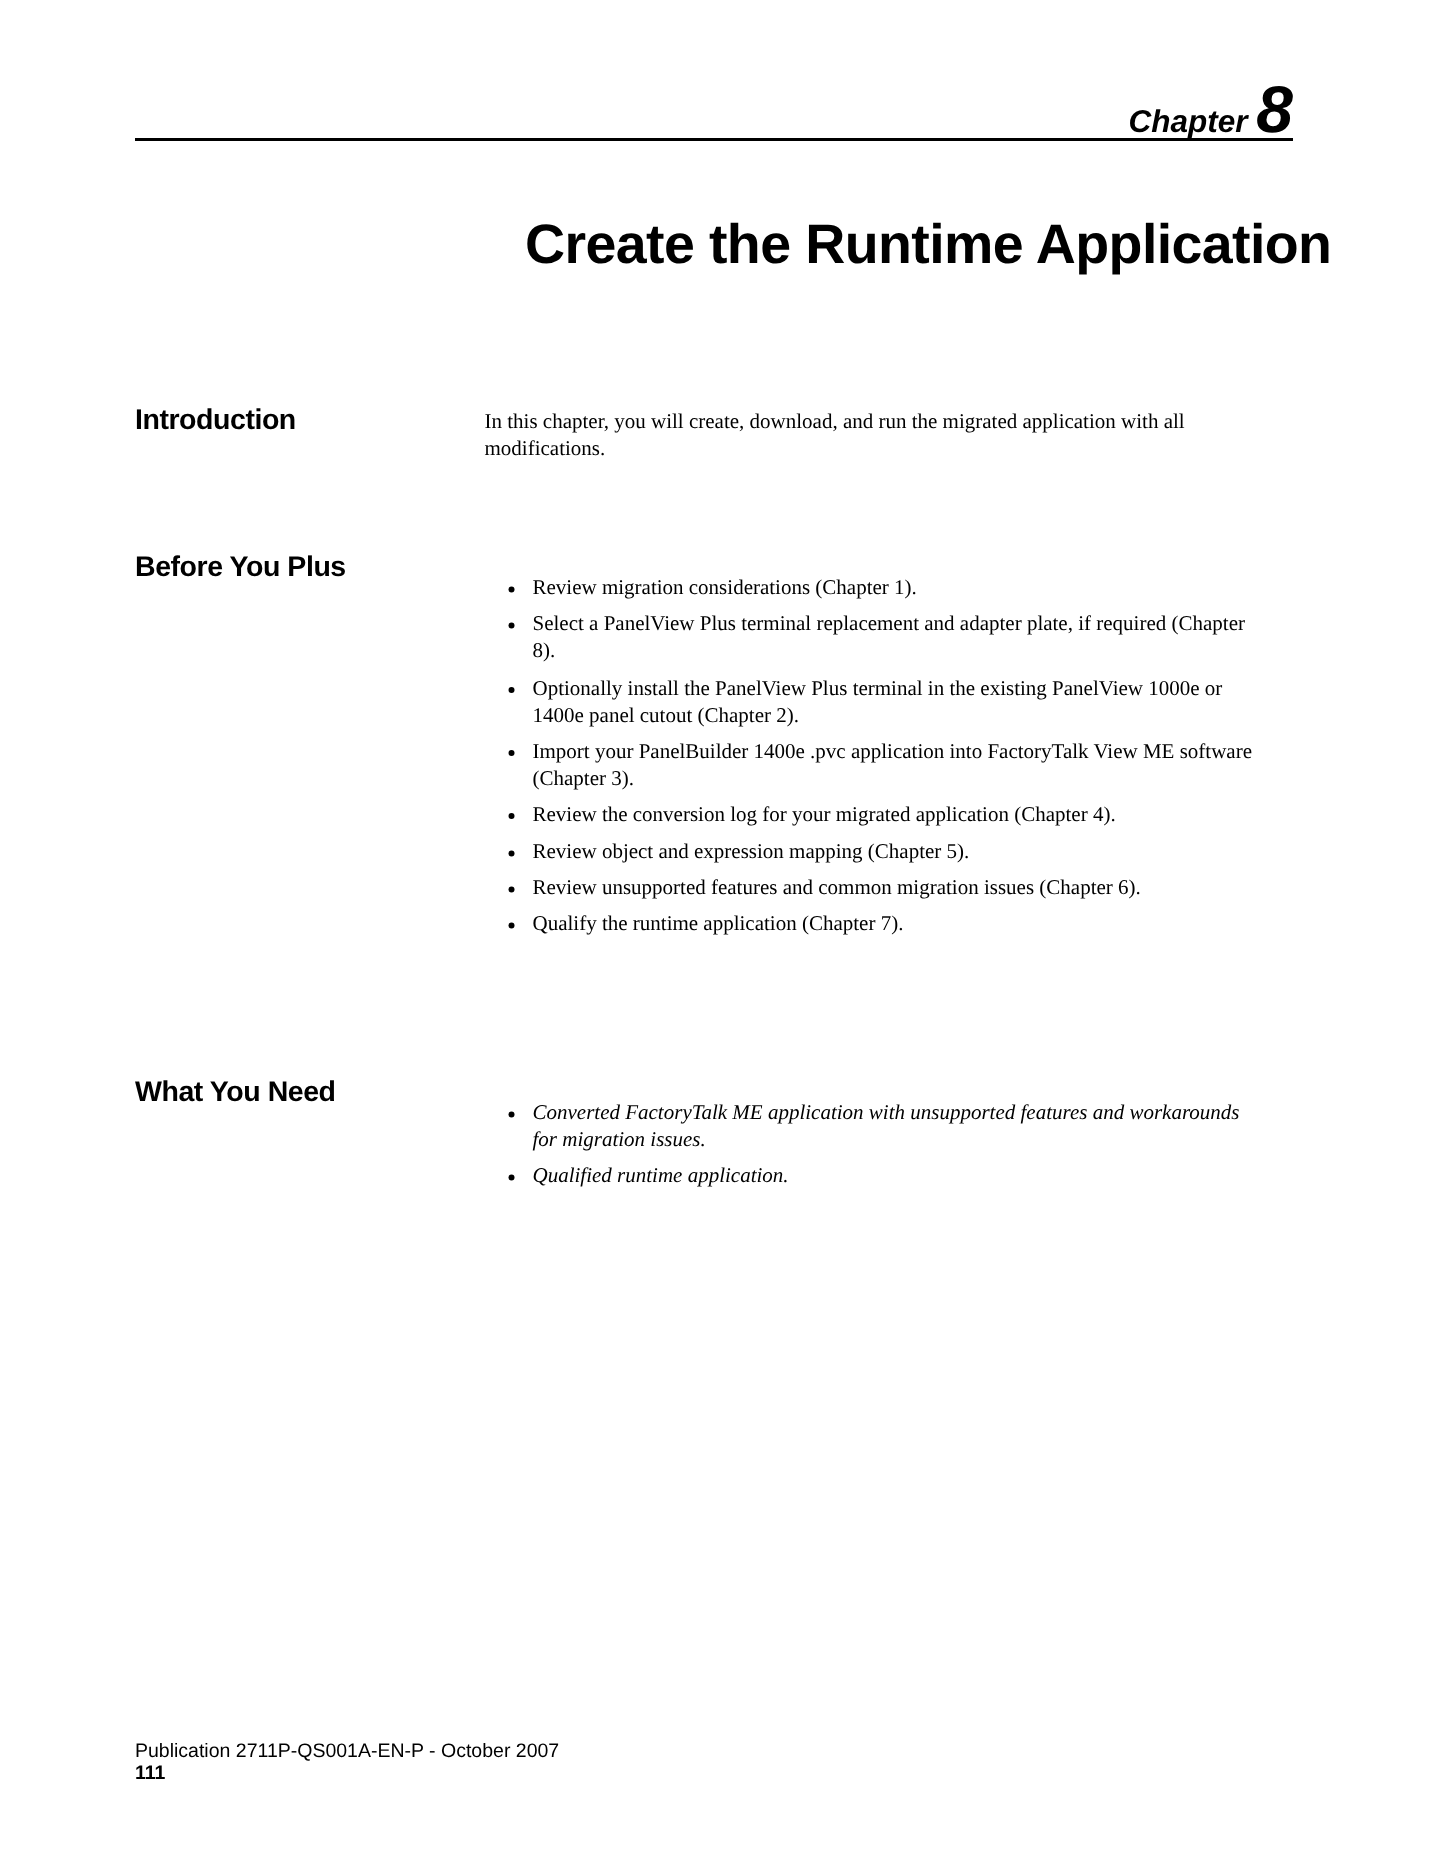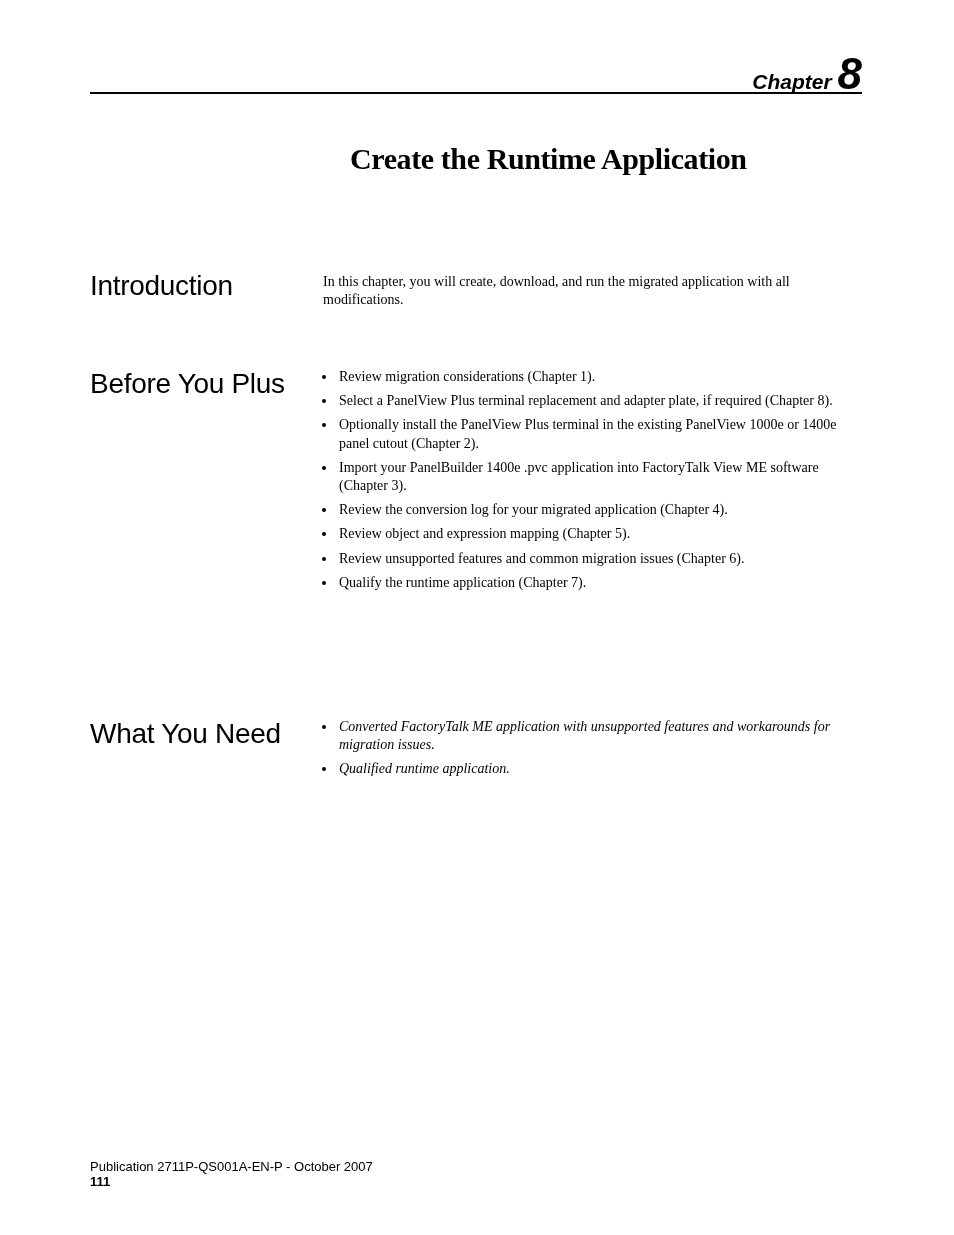--- a/index.html
+++ b/index.html
@@ -38,42 +38,42 @@
       position: absolute;
       top: 92px;
       left: 90px;
       right: 92px;
       border-top: 2.5px solid black;
     }
     .page-title {
       position: absolute;
       top: 142px;
       left: 350px;
-      font-family: Liberation Serif, serif;
+      font-family: Liberation Sans, sans-serif;
       font-weight: bold;
-      font-size: 30px;
+      font-size: 37px;
       letter-spacing: -0.4px;
     }
     .section-label {
       position: absolute;
       left: 90px;
       font-family: 'Arial Narrow', Arial, sans-serif;
-      font-weight: normal;
-      font-size: 28px;
+      font-weight: bold;
+      font-size: 19px;
       letter-spacing: -0.3px;
     }
     .body-text {
       position: absolute;
       left: 323px;
       right: 92px;
       font-size: 14px;
       line-height: 1.3;
     }
     ul {
-      margin: 0;
+      margin: 16px;
       padding-left: 14px;
     }
     li {
       margin-bottom: 6px;
       padding-left: 2px;
     }
     .footer {
       position: absolute;
       bottom: 46px;
       left: 90px;

